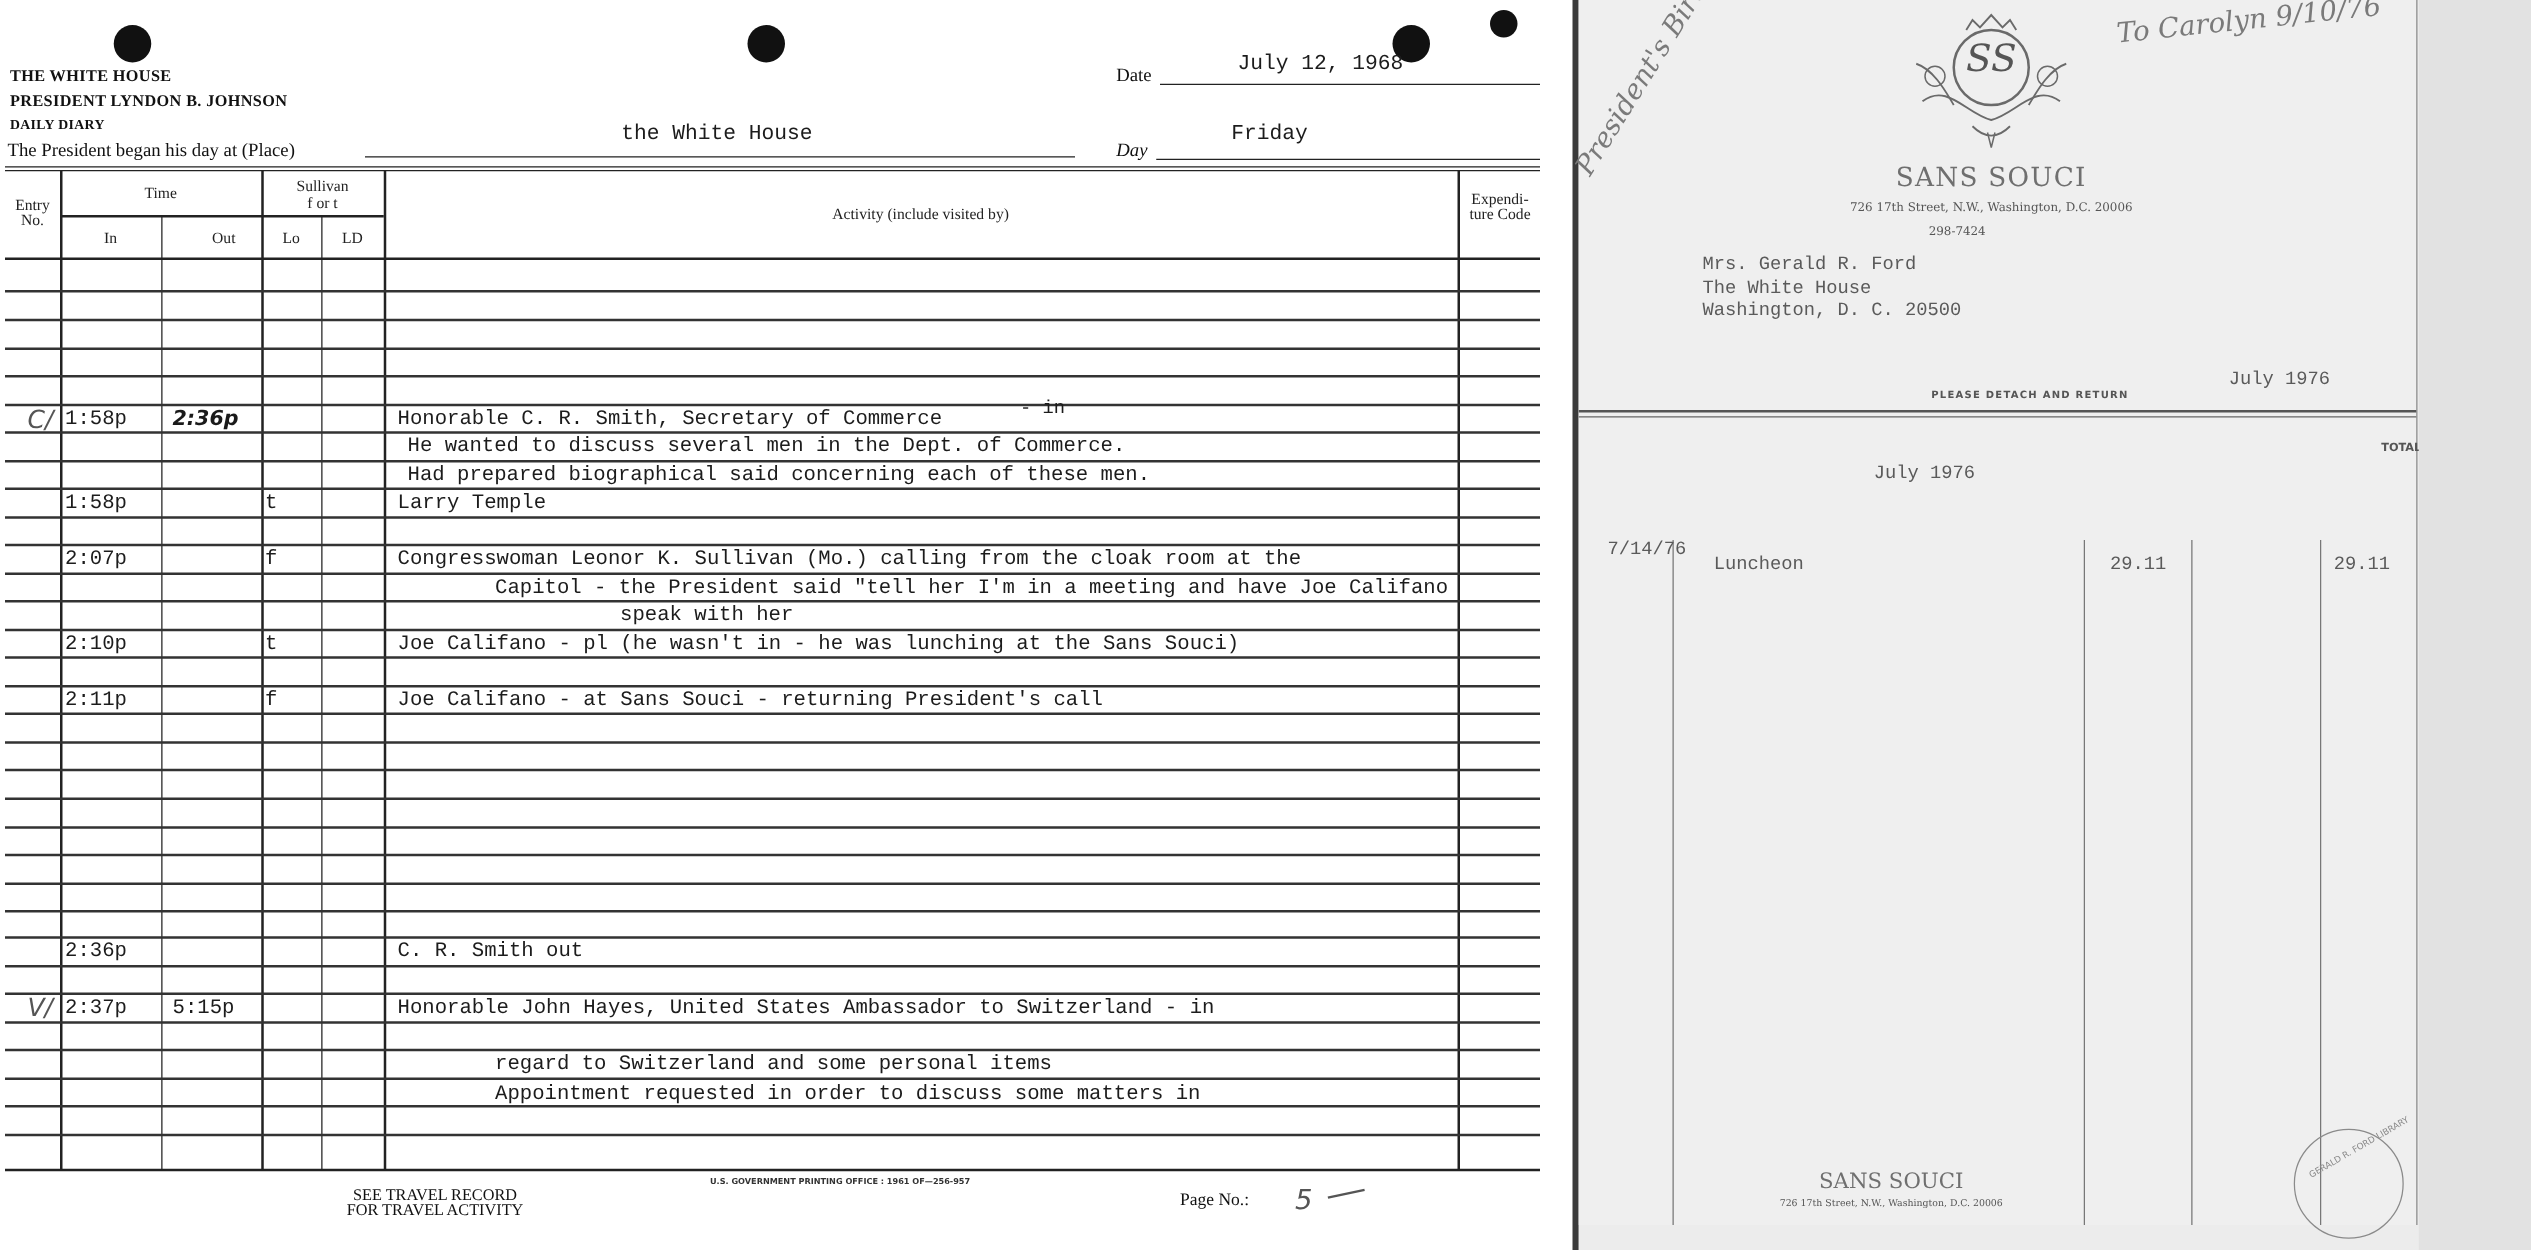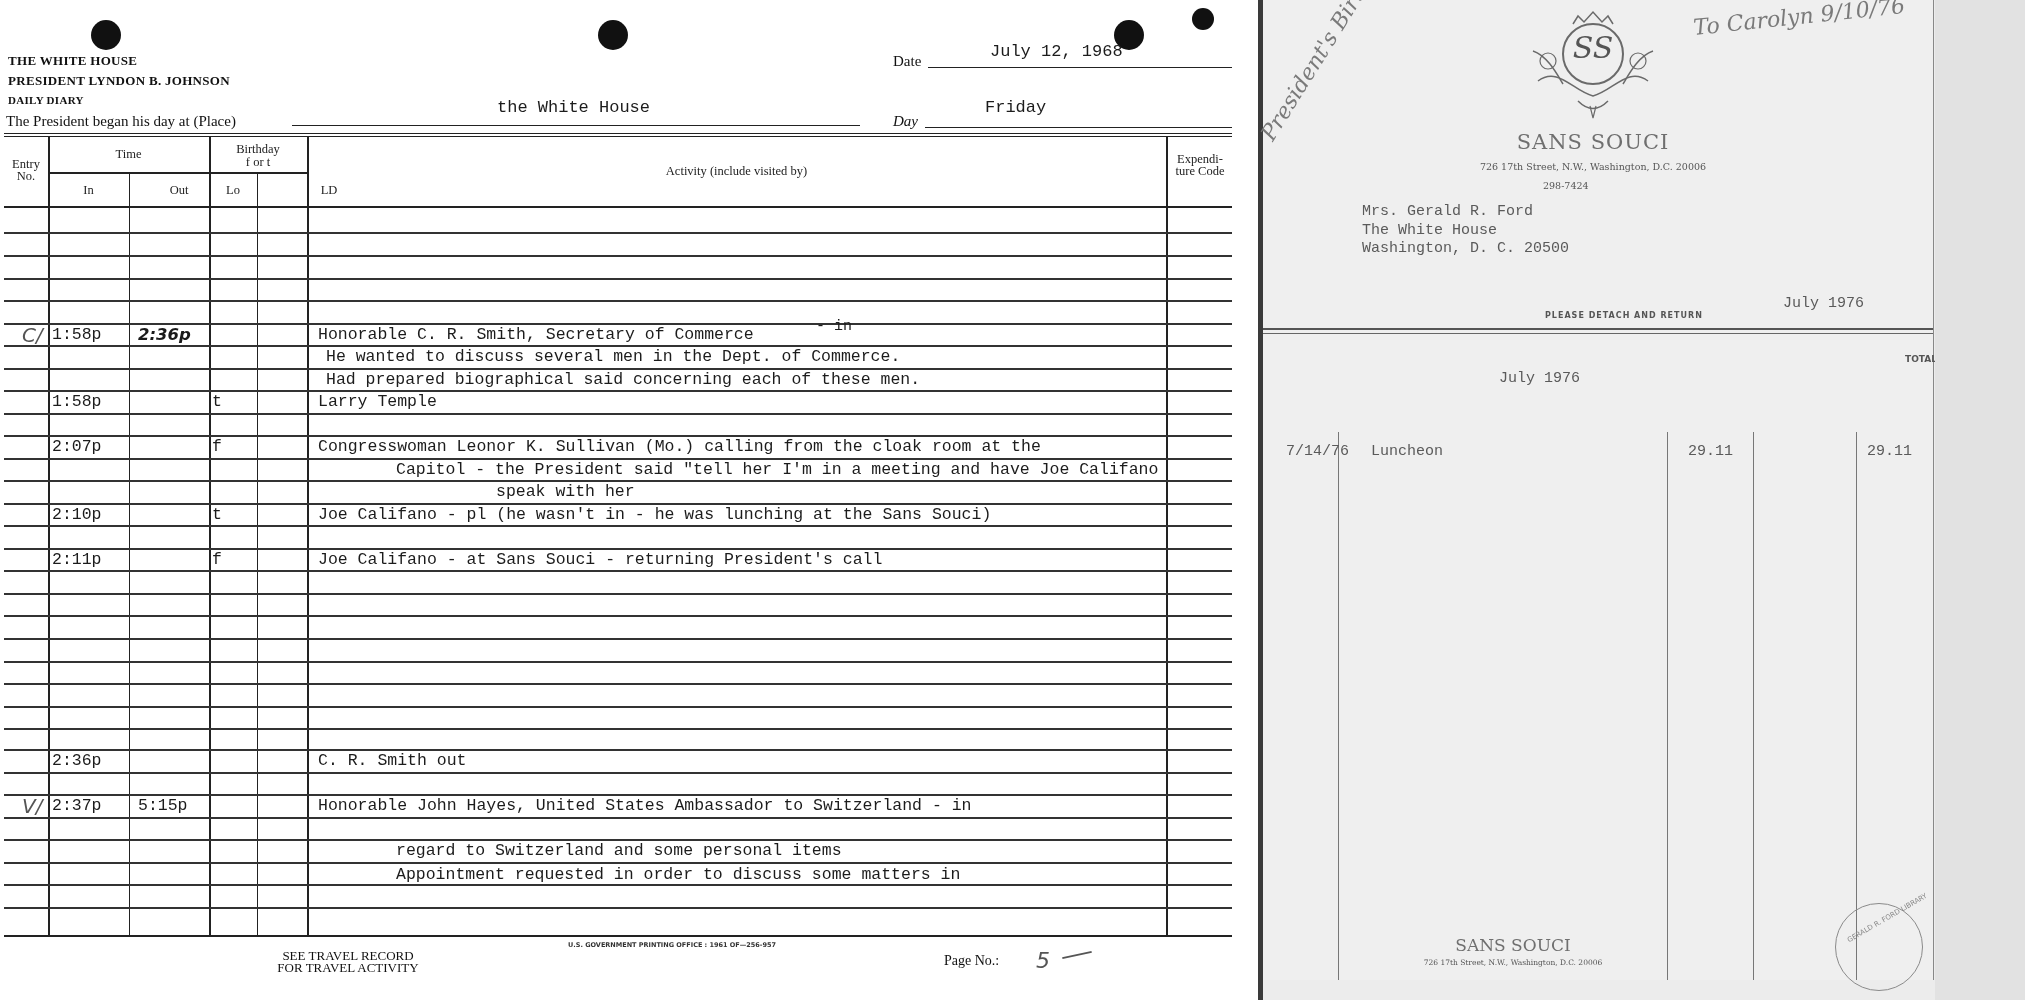--- a/index.html
+++ b/index.html
@@ -62,24 +62,24 @@
     <div class="vline" style="left:129px;top:172px;height:764px;width:1.4px;"></div>
     <div class="vline" style="left:209px;top:136px;height:800px;"></div>
     <div class="vline" style="left:257px;top:172px;height:764px;width:1.4px;"></div>
     <div class="vline" style="left:307px;top:136px;height:800px;"></div>
     <div class="vline" style="left:1166px;top:136px;height:800px;"></div>
 
     <div class="hdr-text" style="left:4px;top:158px;width:44px;">Entry No.</div>
     <div class="hdr-text" style="left:48px;top:148px;width:161px;">Time</div>
     <div class="hdr-text" style="left:48px;top:184px;width:81px;">In</div>
     <div class="hdr-text" style="left:129px;top:184px;width:100px;">Out</div>
-    <div class="hdr-text" style="left:209px;top:143px;width:98px;">Birthday</div>
+    <div class="hdr-text" style="left:209px;top:143px;width:98px;">Sullivan</div>
     <div class="hdr-text" style="left:209px;top:156px;width:98px;">f or t</div>
     <div class="hdr-text" style="left:209px;top:184px;width:48px;">Lo</div>
-    <div class="hdr-text" style="left:257px;top:184px;width:50px;margin-left:47px;">LD</div>
+    <div class="hdr-text" style="left:257px;top:184px;width:50px;">LD</div>
     <div class="hdr-text" style="left:307px;top:165px;width:859px;">Activity (include visited by)</div>
     <div class="hdr-text" style="left:1170px;top:153px;width:60px;white-space:normal;">Expendi- ture Code</div>
 
     <div id="row-lines">
         <div class="grid-line" style="top: 232px;"></div>
         <div class="grid-line" style="top: 255px;"></div>
         <div class="grid-line" style="top: 278px;"></div>
         <div class="grid-line" style="top: 300px;"></div>
         <div class="grid-line" style="top: 323px;"></div>
         <div class="grid-line" style="top: 345px;"></div>
@@ -232,21 +232,21 @@
 
     <div class="abs bill-sans" style="left:613px;top:354px;font-size:9px;">TOTAL</div>
     <div class="abs bill-mono" style="left:236px;top:370px;font-size:15px;">July 1976</div>
 
     <div class="bill-vline" style="left:75px;top:432px;height:548px;"></div>
     <div class="bill-vline" style="left:404px;top:432px;height:548px;"></div>
     <div class="bill-vline" style="left:490px;top:432px;height:548px;"></div>
     <div class="bill-vline" style="left:593px;top:432px;height:548px;"></div>
 
     <div>
-      <div class="abs bill-mono" style="left:23px;top:443px;font-size:15px;">7/14/76</div>
+      <div class="abs bill-mono" style="left:23px;top:431px;font-size:15px;">7/14/76</div>
       <div class="abs bill-mono" style="left:108px;top:443px;font-size:15px;">Luncheon</div>
       <div class="abs bill-mono" style="left:425px;top:443px;font-size:15px;">29.11</div>
       <div class="abs bill-mono" style="left:604px;top:443px;font-size:15px;">29.11</div>
     </div>
 
     <div class="abs bill-serif" style="left:170px;top:935px;width:160px;text-align:center;font-size:17px;">SANS SOUCI</div>
     <div class="abs bill-serif" style="left:110px;top:958px;width:280px;text-align:center;font-size:7.5px;color:#555;">726 17th Street, N.W., Washington, D.C. 20006</div>
 
     <div style="position:absolute;left:572px;top:903px;width:86px;height:86px;border-radius:50%;border:1.3px solid #8a8a8a;">
       <div class="abs" style="left:6px;top:10px;font-family:'DejaVu Sans',sans-serif;font-size:7px;color:#888;transform:rotate(-30deg);">GERALD R. FORD LIBRARY</div>

